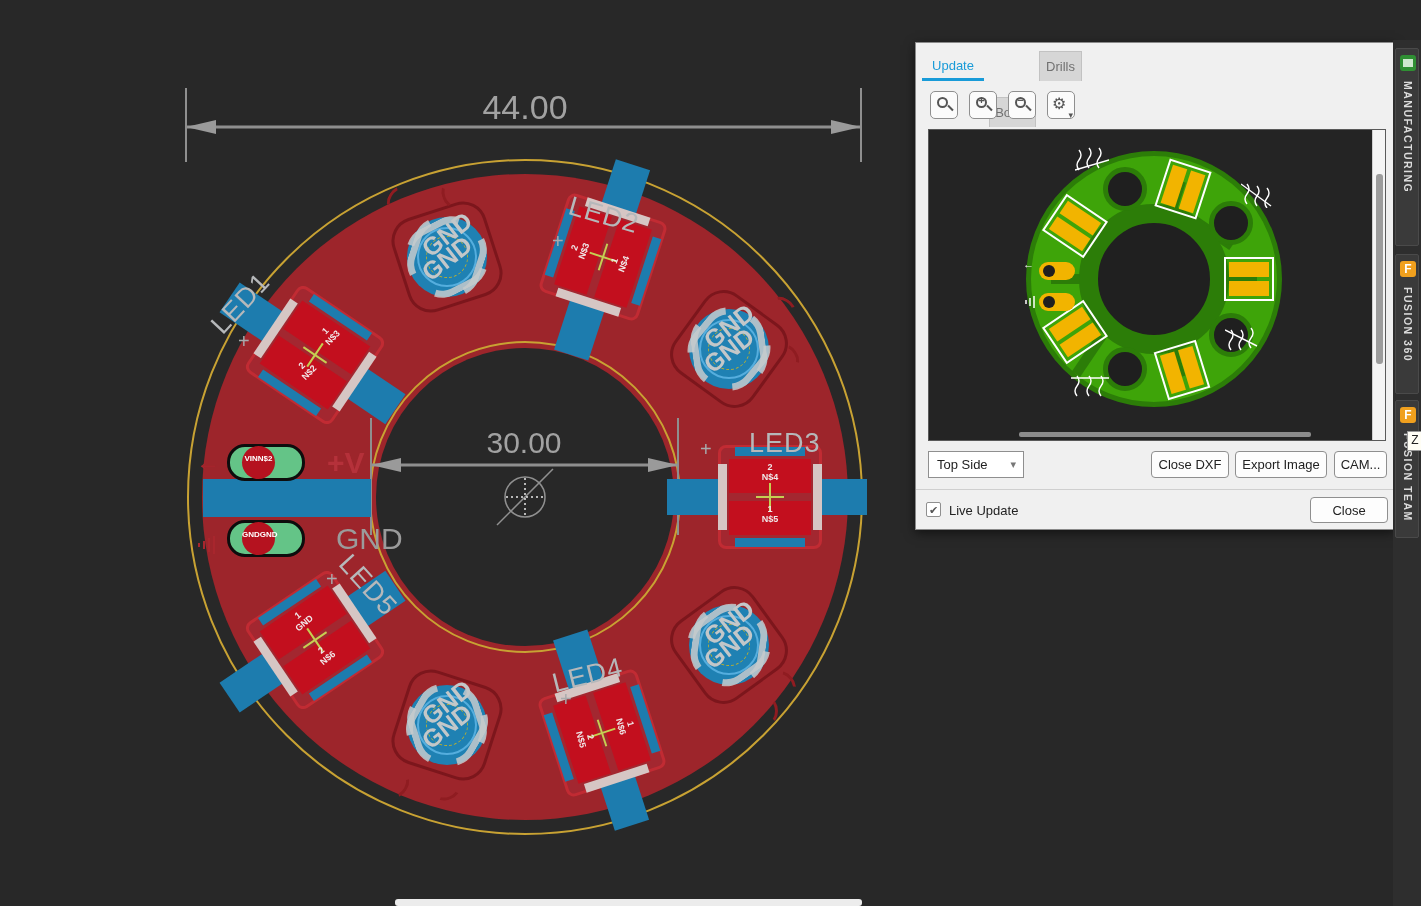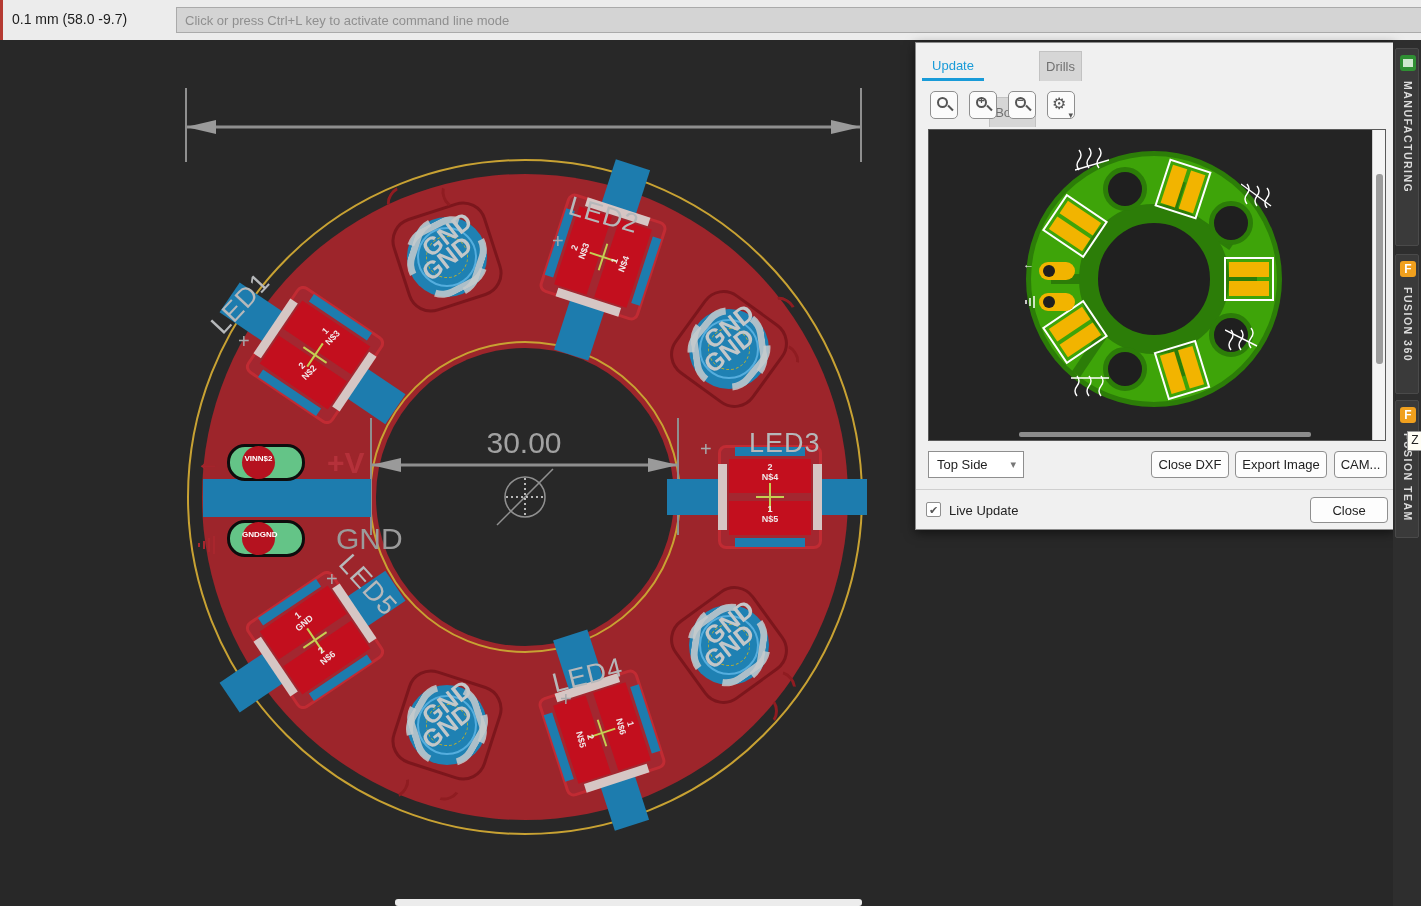--- a/index.html
+++ b/index.html
@@ -115,25 +115,20 @@
   .sicon.green i{position:absolute;left:3px;top:4px;width:10px;height:8px;background:#cfe8cf;}
   .sicon.orange{background:#f0a01e;color:#fff;font-weight:bold;font-size:12px;line-height:16px;}
   .tooltip{position:absolute;left:1407px;top:431px;width:14px;height:18px;background:#fffef5;
            border:1px solid #999;color:#222;font-size:12px;text-align:center;line-height:17px;z-index:60;}
 </style>
 </head>
 <body>
 
 <div id="app">
 
-  <div class="topbar">
-    <div class="redmark"></div>
-    <div class="status">0.1 mm (58.0 -9.7)</div>
-    <input type="text" placeholder="Click or press Ctrl+L key to activate command line mode" style="">
-  </div>
 
   <div class="canvas">
 
     <div class="circ" style="left:187px;top:119px;width:676px;height:676px;border:2px solid #c8a233;"></div>
     <div class="circ" style="left:202px;top:134px;width:646px;height:646px;background:#9d252b;"></div>
     <div class="circ" style="left:376px;top:308px;width:298px;height:298px;background:#282828;"></div>
     <div class="circ" style="left:369px;top:301px;width:312px;height:312px;border:2px solid #c8a233;"></div>
 
     <svg width="1393" height="866" style="position:absolute;left:0;top:0;">
       <line x1="186" y1="48" x2="186" y2="122" stroke="#8f8f8f" stroke-width="2"></line>
@@ -144,20 +139,21 @@
       <line x1="371" y1="378" x2="371" y2="495" stroke="#8f8f8f" stroke-width="2"></line>
       <line x1="678" y1="378" x2="678" y2="495" stroke="#8f8f8f" stroke-width="2"></line>
       <line x1="371" y1="425" x2="678" y2="425" stroke="#8f8f8f" stroke-width="3"></line>
       <polygon points="371,425 401,418 401,432" fill="#9a9a9a"></polygon>
       <polygon points="678,425 648,418 648,432" fill="#9a9a9a"></polygon>
       <circle cx="525" cy="457" r="20" fill="none" stroke="#909090" stroke-width="1.5"></circle>
       <line x1="497" y1="485" x2="553" y2="429" stroke="#909090" stroke-width="1.5"></line>
       <line x1="506" y1="457" x2="544" y2="457" stroke="#e8e8e8" stroke-width="1.5" stroke-dasharray="2,3"></line>
       <line x1="525" y1="438" x2="525" y2="476" stroke="#e8e8e8" stroke-width="1.5" stroke-dasharray="2,3"></line>
     </svg>
+    <div class="dimtext" style="left:455px;top:48px;width:140px;text-align:center;font-size:34px;">44.00</div>
     <div class="dimtext" style="left:454px;top:386px;width:140px;text-align:center;font-size:30px;">30.00</div>
 
     <div style="position:absolute;left:203px;top:439px;width:168px;height:38px;background:#1d7cae;"></div>
     <div class="gpad" style="left:227px;top:404px;">
       <div class="rc">
         <span>VIN</span><span>N$2</span>
       </div>
     </div>
     <div class="gpad" style="left:227px;top:480px;">
       <div class="rc">

